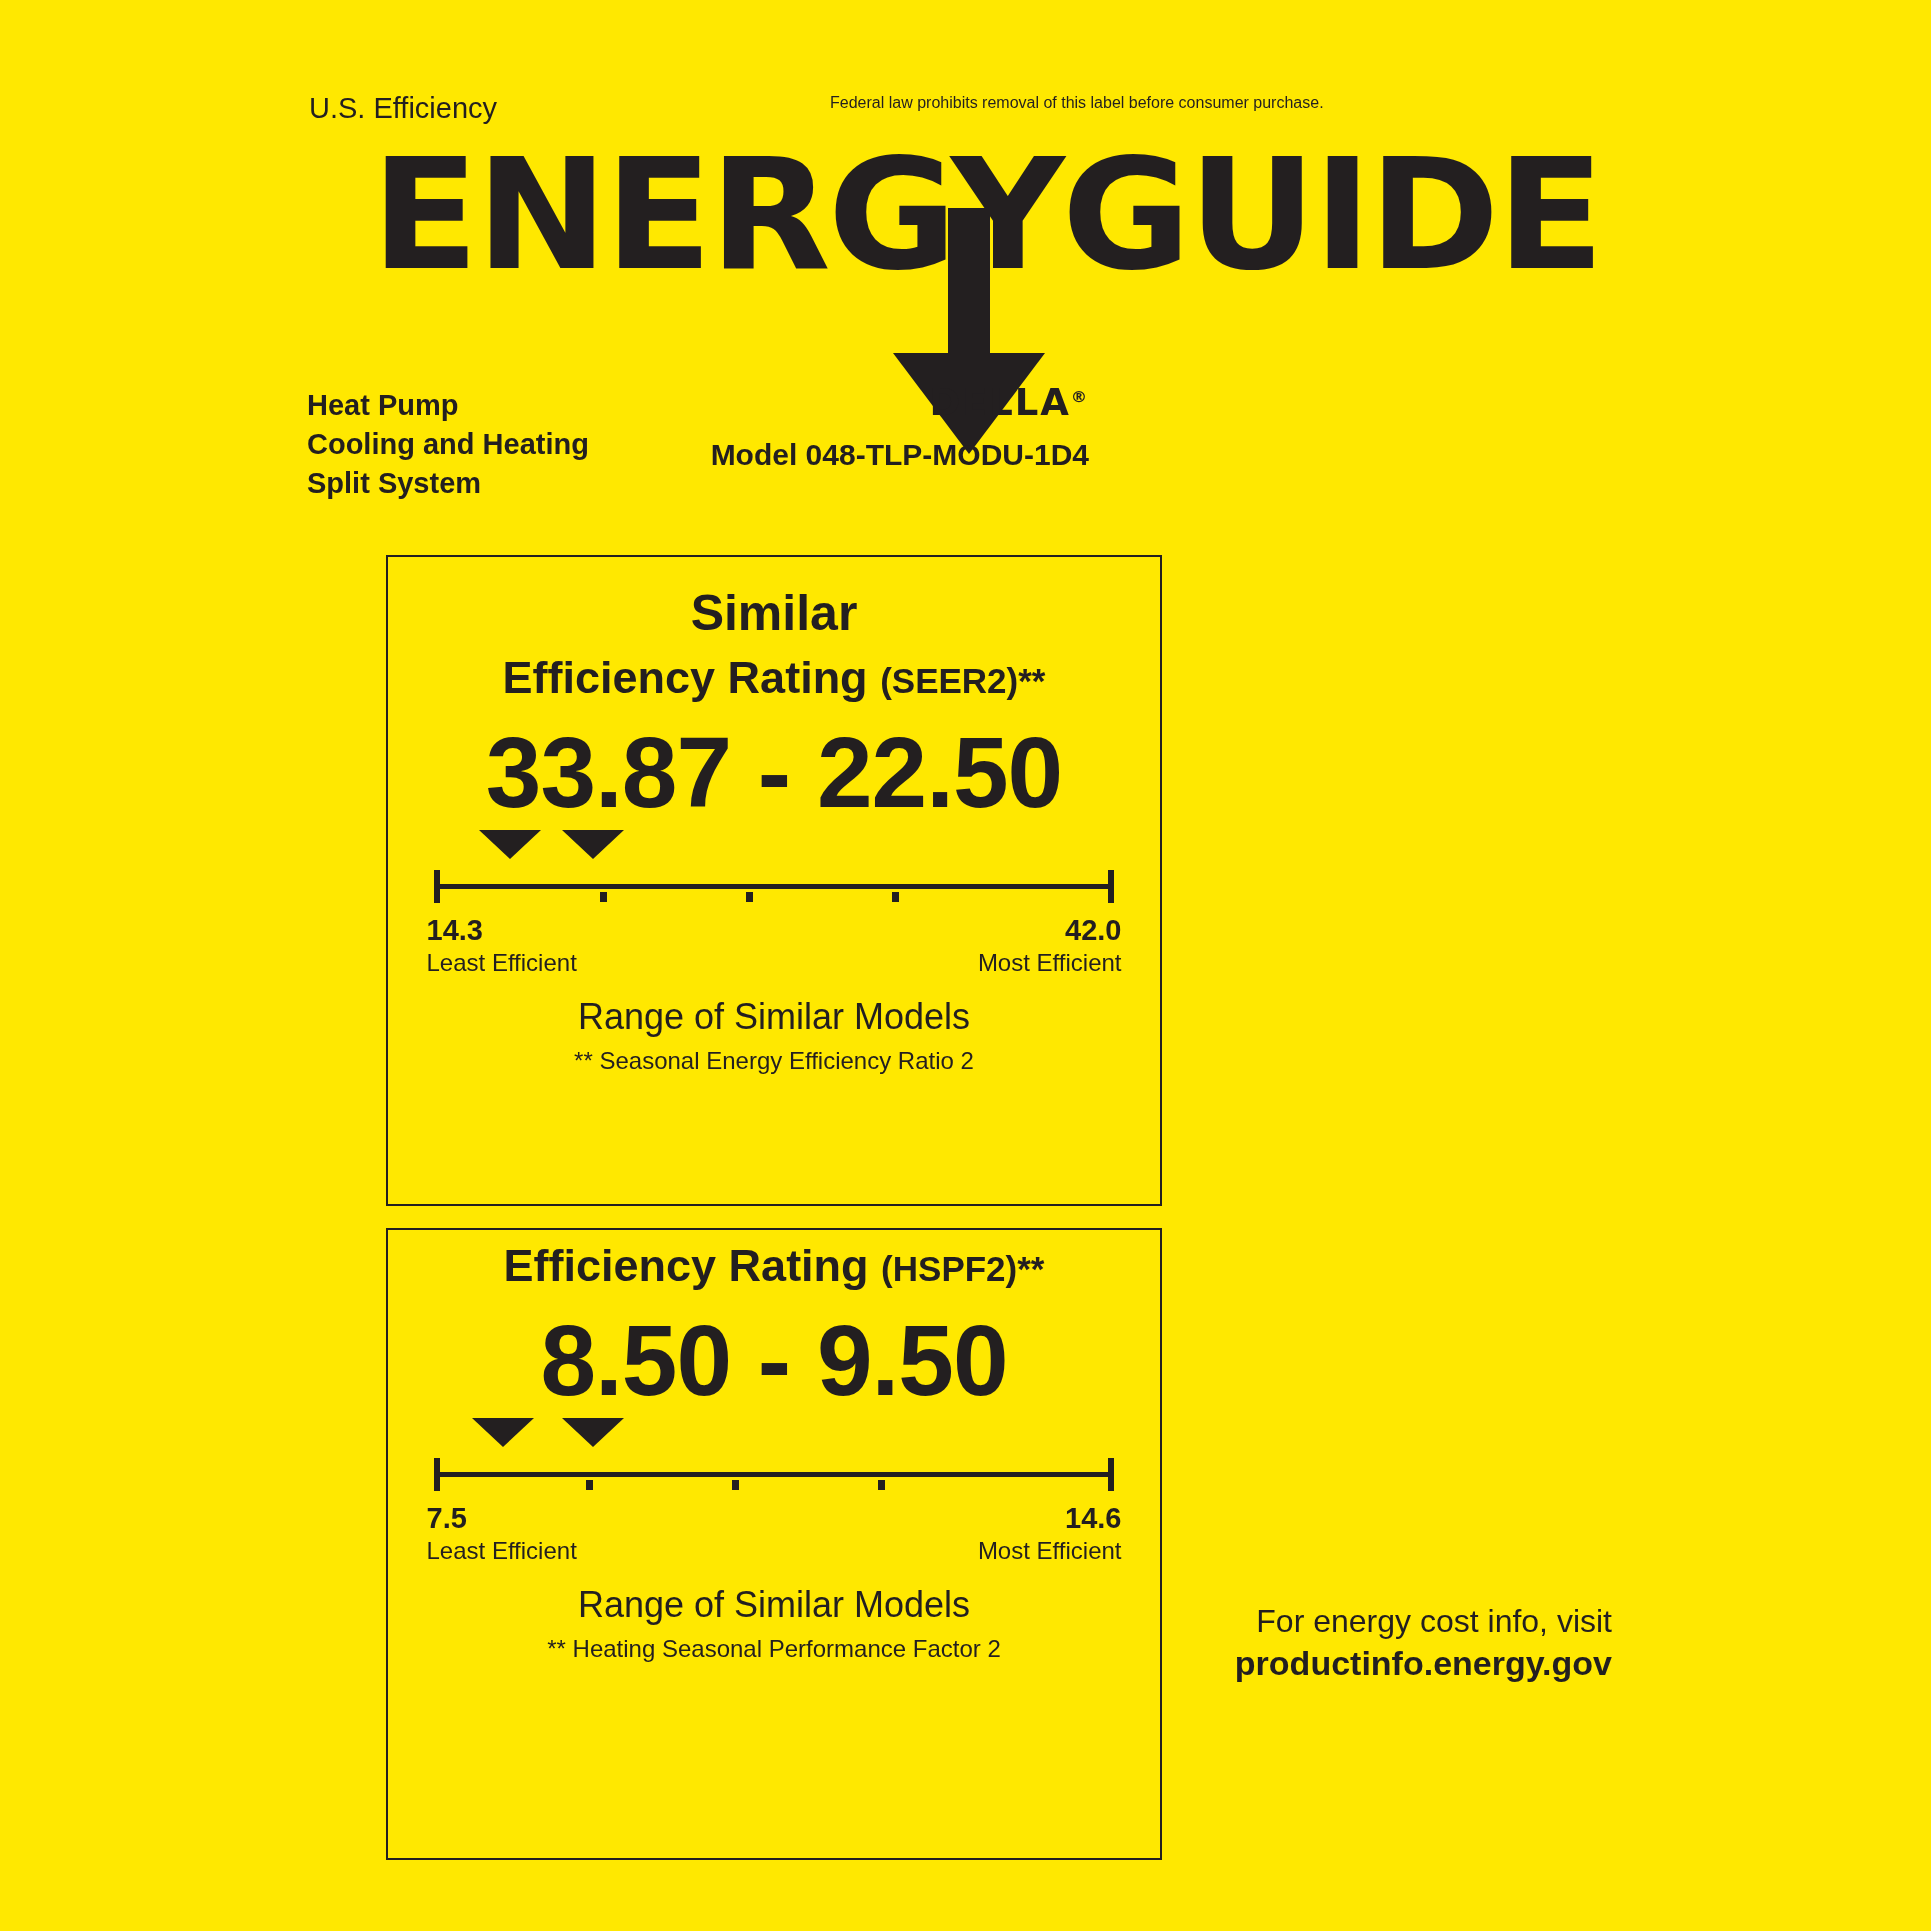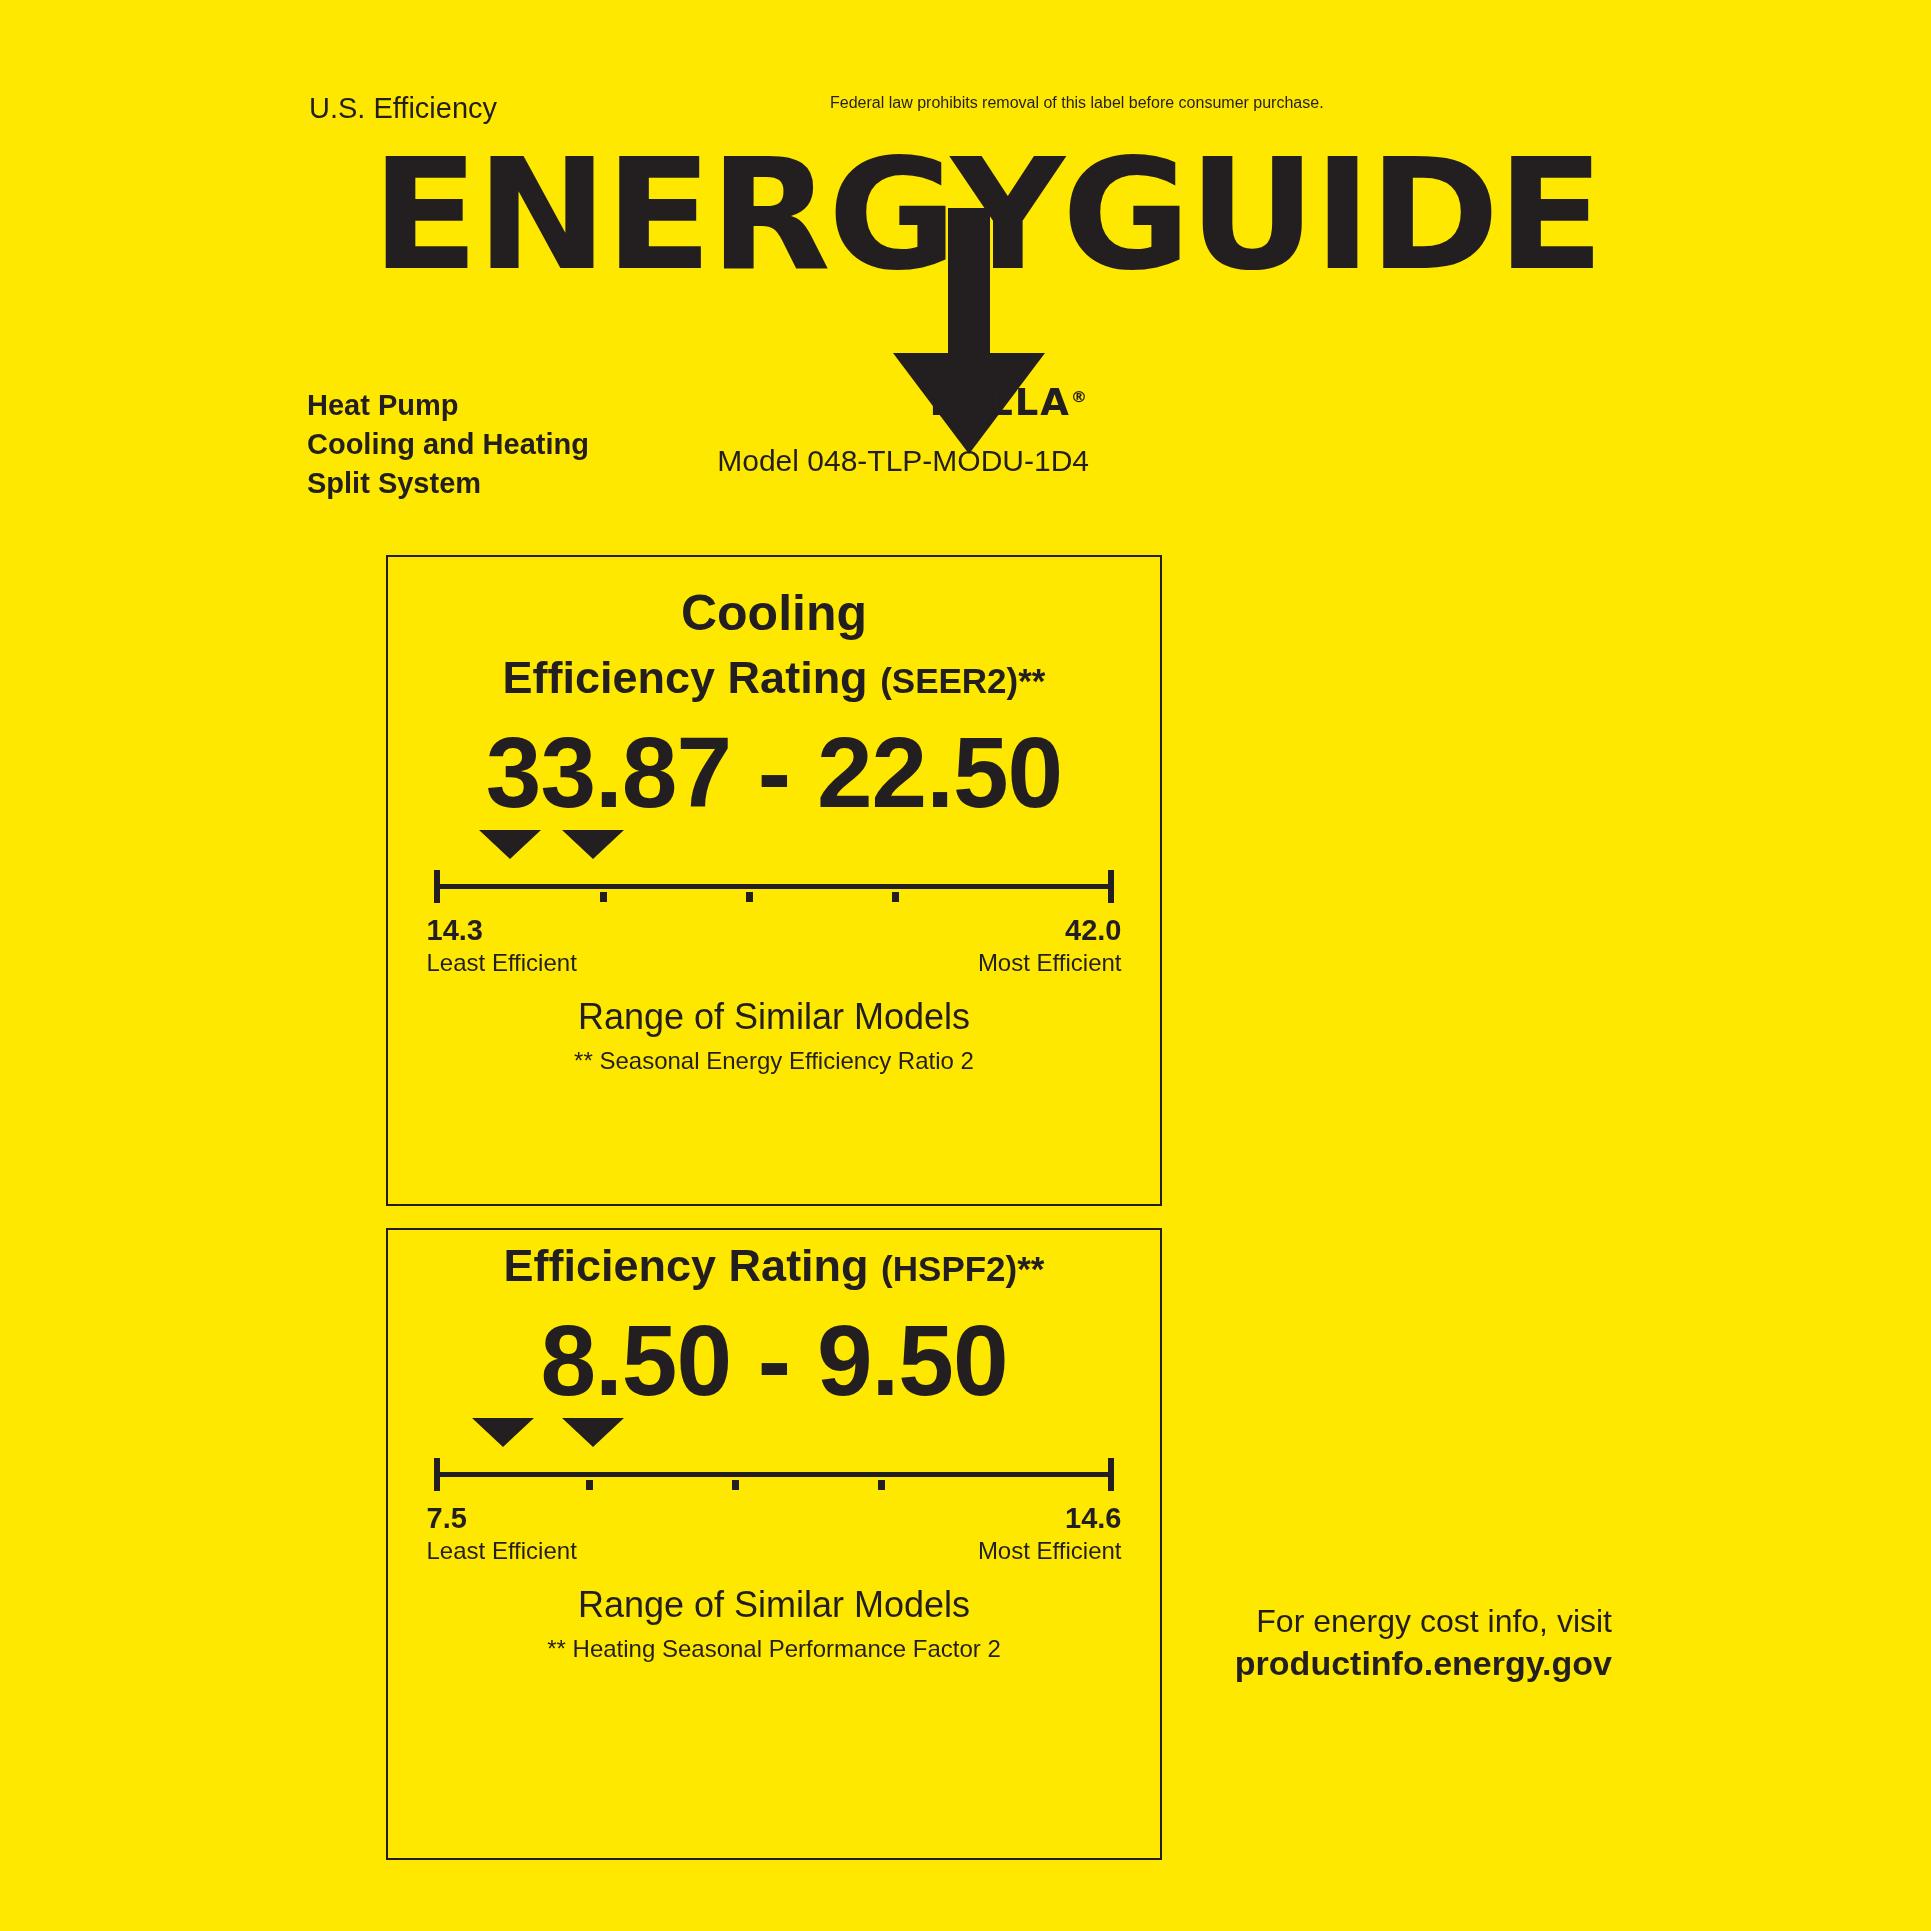--- a/index.html
+++ b/index.html
@@ -98,23 +98,23 @@
     font-family: "DejaVu Sans", sans-serif;
     font-weight: bold;
     font-size: 37px;
     letter-spacing: 1.9px;
   }
   .brand-name sup {
     font-size: 16.4px;
     vertical-align: super;
   }
   .brand-model {
-    font-weight: normal;
+    font-weight: bold;
     font-size: 30px;
-    margin-top: 20px;
+    margin-top: 14px;
     white-space: nowrap;
   }
   
   .ratebox {
     position: absolute;
     border: 2.9px solid #231f20;
     background: transparent;
   }
   #cooling-box {
     left: 386px;
@@ -292,21 +292,21 @@
     <div>Cooling and Heating</div>
     <div>Split System</div>
   </div>
 
   <div class="brand">
     <div class="brand-name"><span>DELLA</span><sup>®</sup></div>
     <div class="brand-model">Model  048-TLP-MODU-1D4</div>
   </div>
 
   <div class="ratebox" id="cooling-box">
-    <div class="rb-title">Cooling</div>
+    <div class="rb-title">Similar</div>
     <div class="rb-subtitle">
       <span>Efficiency Rating</span>
       <span class="paren">(SEER2)**</span>
     </div>
     <div class="rb-value">33.87 - 22.50</div>
 
     <div class="scale-wrap">
       <div class="markers">
         <div class="tri" id="cool-tri-l" style="left: calc(12% - 31px);"></div>
         <div class="tri" id="cool-tri-r" style="left: calc(24% - 31px);"></div>

